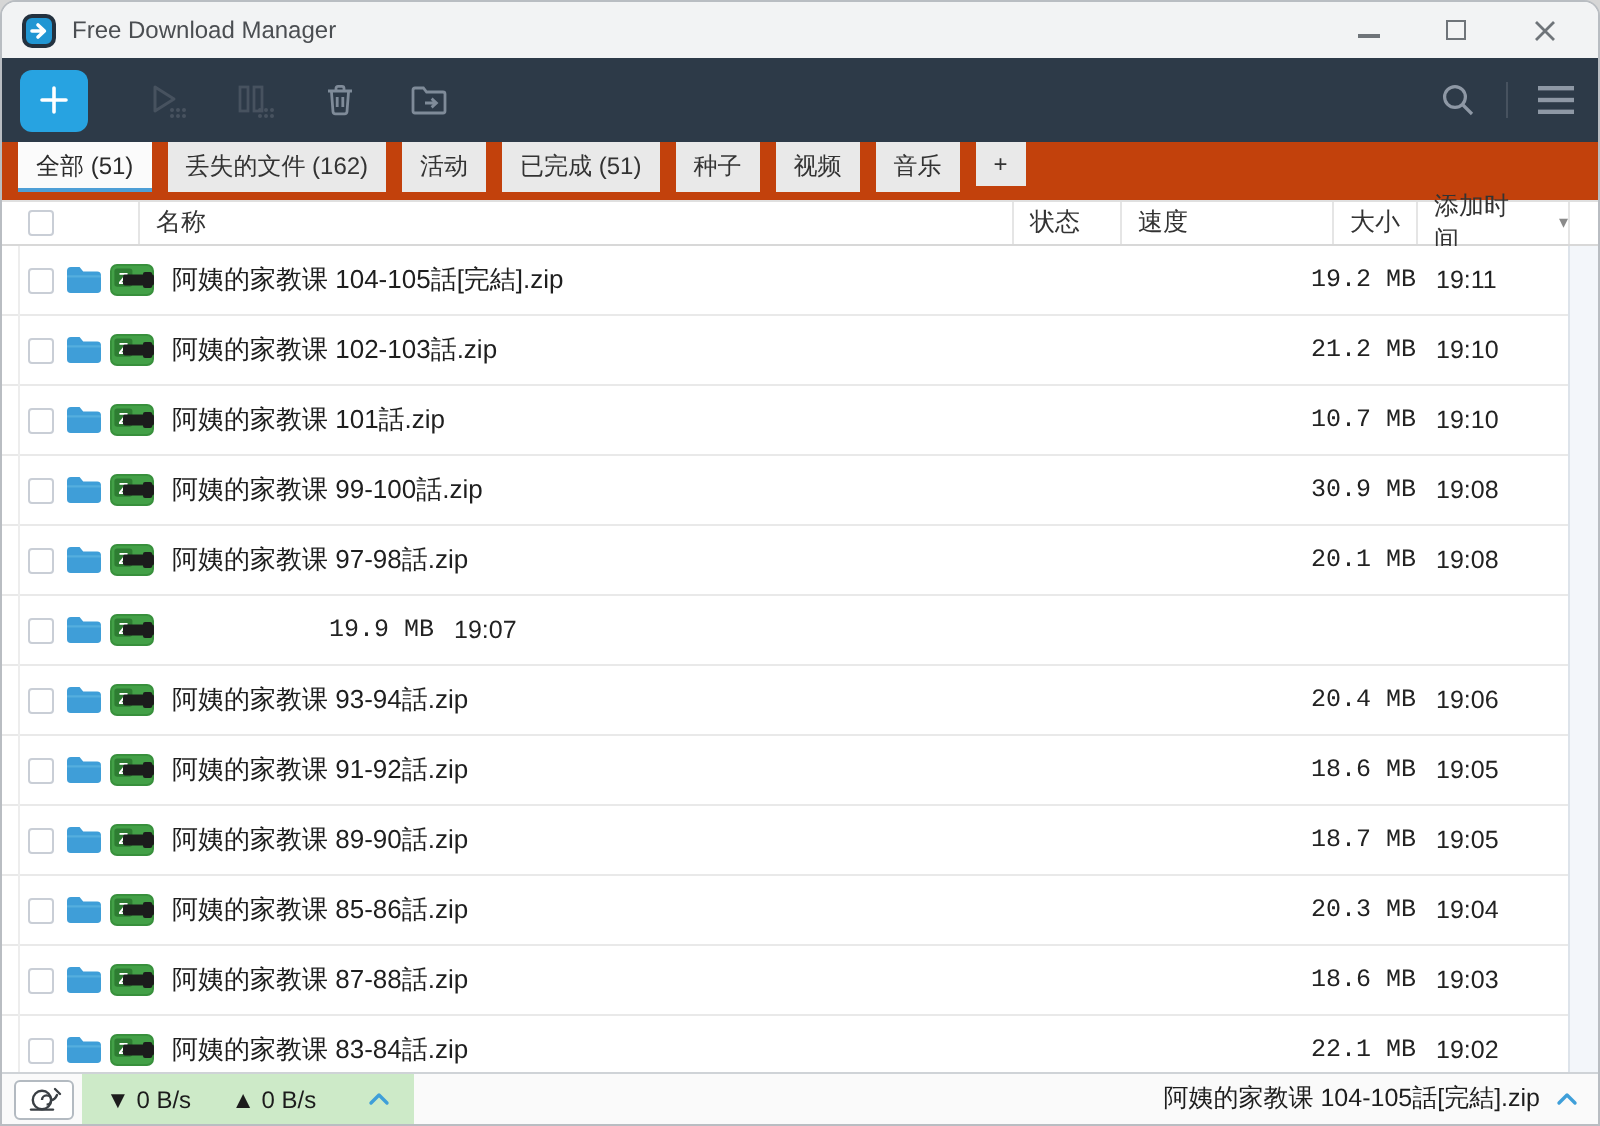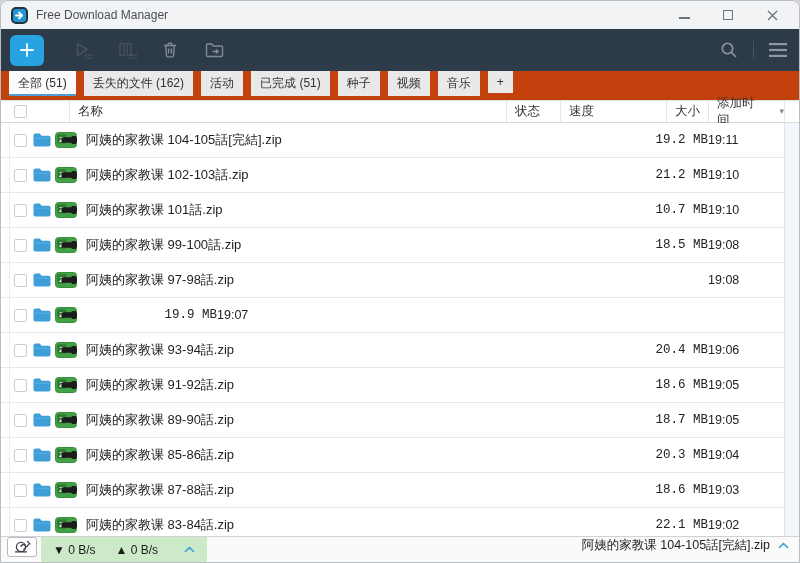--- a/index.html
+++ b/index.html
@@ -109,28 +109,28 @@
   }
   .row .checkbox { margin-left:13px; }
   .icon-folder { margin-left:6px; flex:0 0 auto; display:flex; }
   .icon-zip { margin-left:4px; flex:0 0 auto; display:flex; }
   .fname {
     margin-left:9px; flex:1 1 auto;
     font-size:13px; color:#1e1e1e;
     white-space:nowrap; overflow:hidden;
   }
   .fsize { width:140px; text-align:right; font-size:12.5px; color:#222; flex:0 0 auto;font-family:Liberation Mono, monospace; }
-  .ftime { width:76px; font-size:12.5px; color:#222; flex:0 0 auto; }
+  .ftime { width:76px; padding-left:10px; font-size:12.5px; color:#222; flex:0 0 auto; }
 
   
   .statusbar {
     height:26px; flex:0 0 26px;
     border-top:1px solid #cfd3d7;
     background:#fafafa;
-    display:flex; align-items:flex-start;
+    display:flex; align-items:center;
     padding-left:6px;
   }
   .snail-btn {
     width:30px; height:20px;
     border:1px solid #b3bac1; border-radius:3px; background:#fff;
     display:flex; align-items:center; justify-content:center;
     cursor:pointer; flex:0 0 auto;
   }
   .speed-panel {
     height:100%; margin-left:4px;
@@ -373,21 +373,21 @@
       <span class="icon-zip">
         <svg width="22" height="16" viewBox="0 0 22 16">
           <rect x="0.5" y="0.5" width="21" height="15" rx="3" fill="#43a047" stroke="#38903c"></rect>
           <rect x="2.2" y="2.2" width="9" height="9.2" rx="1.4" fill="#2e7d32"></rect>
           <text x="6.7" y="9.8" font-size="8" font-weight="bold" fill="#ffffff" text-anchor="middle" font-family="Liberation Sans, DejaVu Sans, sans-serif">Z</text>
           <rect x="6.5" y="5.2" width="15.5" height="5.6" rx="1" fill="#1c1c1c"></rect>
           <rect x="16.5" y="4" width="4.6" height="8" rx="1" fill="#1c1c1c"></rect>
         </svg>
       </span>
       <span class="fname">阿姨的家教课 99-100話.zip</span>
-      <span class="fsize">18.5 MB</span>
+      <span class="fsize">30.9 MB</span>
       <span class="ftime">19:08</span>
     </div>
 
     <div class="row">
       <span class="checkbox"></span>
       <span class="icon-folder">
         <svg width="18" height="14" viewBox="0 0 18 14">
           <path d="M0.5 2.5 q0-2 2-2 h4.3 l1.8 2.2 h7 q1.9 0 1.9 1.9 v7 q0 1.9-1.9 1.9 h-13.2 q-1.9 0-1.9-1.9 z" fill="#3f9ed8"></path>
           <path d="M0.5 4.6 h17 v1.2 h-17 z" fill="#55aede"></path>
         </svg>
@@ -395,20 +395,21 @@
       <span class="icon-zip">
         <svg width="22" height="16" viewBox="0 0 22 16">
           <rect x="0.5" y="0.5" width="21" height="15" rx="3" fill="#43a047" stroke="#38903c"></rect>
           <rect x="2.2" y="2.2" width="9" height="9.2" rx="1.4" fill="#2e7d32"></rect>
           <text x="6.7" y="9.8" font-size="8" font-weight="bold" fill="#ffffff" text-anchor="middle" font-family="Liberation Sans, DejaVu Sans, sans-serif">Z</text>
           <rect x="6.5" y="5.2" width="15.5" height="5.6" rx="1" fill="#1c1c1c"></rect>
           <rect x="16.5" y="4" width="4.6" height="8" rx="1" fill="#1c1c1c"></rect>
         </svg>
       </span>
       <span class="fname">阿姨的家教课 97-98話.zip</span>
+      <span class="fsize">20.1 MB</span>
       <span class="ftime">19:08</span>
     </div>
 
     <div class="row">
       <span class="checkbox"></span>
       <span class="icon-folder">
         <svg width="18" height="14" viewBox="0 0 18 14">
           <path d="M0.5 2.5 q0-2 2-2 h4.3 l1.8 2.2 h7 q1.9 0 1.9 1.9 v7 q0 1.9-1.9 1.9 h-13.2 q-1.9 0-1.9-1.9 z" fill="#3f9ed8"></path>
           <path d="M0.5 4.6 h17 v1.2 h-17 z" fill="#55aede"></path>
         </svg>

